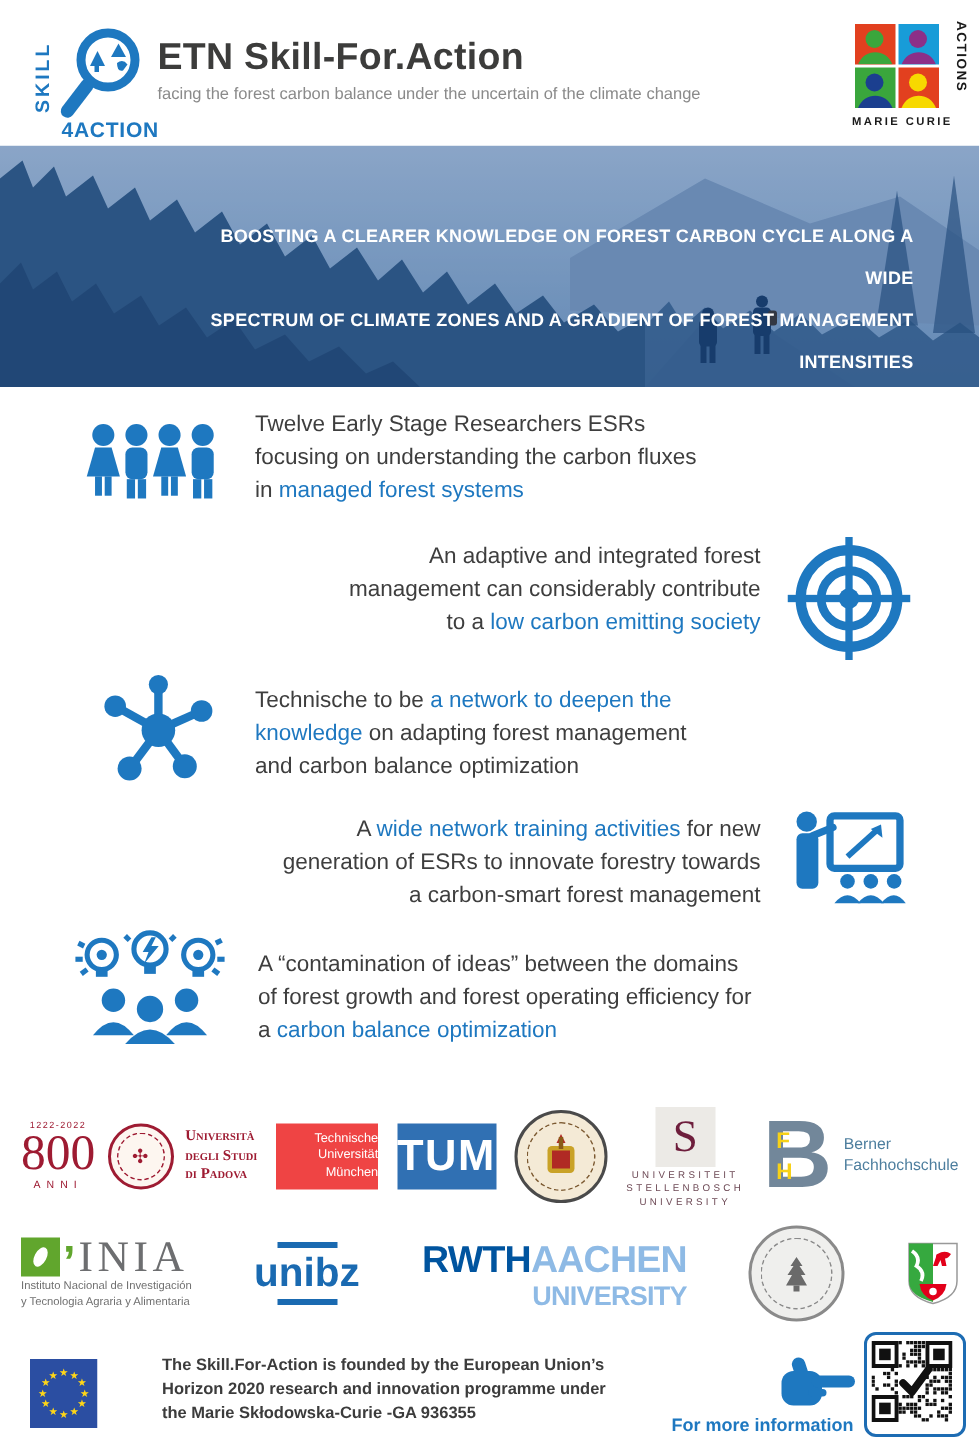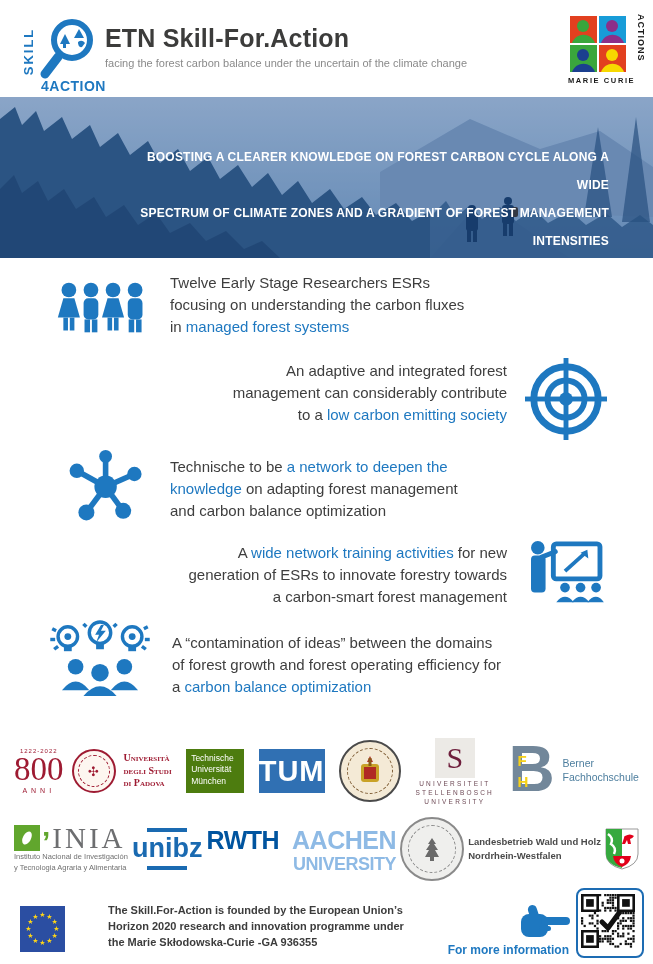--- a/index.html
+++ b/index.html
@@ -50,22 +50,22 @@
   .u800{display:flex;flex-direction:column;align-items:center;line-height:1;}
   .u800-years{font-size:6px;color:#9e1b32;letter-spacing:1px;}
   .u800-num{font-family:"Liberation Serif","DejaVu Serif",serif;font-size:33px;color:#9e1b32;line-height:.95;}
   .u800-anni{font-size:7px;color:#9e1b32;letter-spacing:4px;margin-top:1px;}
   .seal{border-radius:50%;box-sizing:border-box;display:flex;align-items:center;justify-content:center;}
   .pd-seal{width:44px;height:44px;border:2px solid #9e1b32;background:#fdf6f0;}
   .pd-seal-in{width:30px;height:30px;border:1px dashed #9e1b32;border-radius:50%;
               display:flex;align-items:center;justify-content:center;color:#9e1b32;font-size:13px;}
   .unipd-name{font-family:"Liberation Serif","DejaVu Serif",serif;font-variant:small-caps;
               font-size:10px;font-weight:bold;color:#9e1b32;line-height:1.25;text-align:left;}
-  .tum-box{width:58px;height:44px;background:#4d7c0f;color:#fff;font-size:8.5px;line-height:1.35;
-           padding:4px 0 0 5px;box-sizing:border-box;text-align:left;}
+  .tum-box{width:68px;height:44px;background:#ef4444;color:#fff;font-size:8.5px;line-height:1.35;
+           padding:4px 0 0 5px;box-sizing:border-box;text-align:right;}
   .tum-mark{width:66px;height:44px;background:#3070b3;color:#fff;display:flex;align-items:center;justify-content:center;
             font-size:29px;font-weight:bold;letter-spacing:1px;}
   .uva-seal{width:62px;height:62px;border:2px solid #4a4a4a;background:#f4ead6;}
   .uva-in{width:44px;height:44px;border:1px dashed #7c5a32;border-radius:50%;display:flex;align-items:center;justify-content:center;}
   .su{align-items:center;}
   .su-mark{width:40px;height:40px;background:#eceae6;display:flex;align-items:center;justify-content:center;
            font-family:"Liberation Serif","DejaVu Serif",serif;font-size:30px;color:#6e1e3c;line-height:1;}
   .su-line{font-size:6.5px;letter-spacing:2.2px;color:#6e4a56;margin-top:2px;}
   .bfh{flex-direction:row;align-items:center;gap:8px;}
   .bfh-b{position:relative;width:46px;height:56px;font-size:64px;font-weight:bold;color:#72879a;line-height:52px;
@@ -79,21 +79,21 @@
   .inia-sq{width:26px;height:26px;background:#61a62d;display:flex;align-items:center;justify-content:center;}
   .inia-apo{color:#61a62d;font-size:30px;font-weight:bold;line-height:18px;}
   .inia-name{font-family:"Liberation Serif","DejaVu Serif",serif;font-size:29px;color:#6d6e70;letter-spacing:3px;line-height:.9;}
   .inia-sub{font-size:7.5px;color:#707070;line-height:1.3;margin-top:1px;}
   .unibz{align-items:center;}
   .unibz-line{width:40px;height:4px;background:#1a6ab1;}
   .unibz-name{font-size:27px;font-weight:bold;color:#1a6ab1;line-height:1.1;margin:2px 0;}
   .rwth{align-items:flex-end;}
   .rwth-top{white-space:nowrap;}
   .rwth-b{color:#00549f;font-weight:bold;font-size:25px;letter-spacing:-.5px;}
-  .rwth-a{color:#8ebae5;font-weight:bold;font-size:25px;letter-spacing:-.5px;padding-left:13px;}
+  .rwth-a{color:#8ebae5;font-weight:bold;font-size:25px;letter-spacing:-.5px;}
   .rwth-u{color:#8ebae5;font-weight:bold;font-size:18px;letter-spacing:-.5px;line-height:1;}
   .fr-seal{width:64px;height:64px;border:2px solid #8a8a8a;background:#efefed;}
   .fr-in{width:46px;height:46px;border:1px dashed #8a8a8a;border-radius:50%;display:flex;align-items:center;justify-content:center;}
   .wh-name{font-size:9.5px;font-weight:bold;color:#4a4a4a;line-height:1.45;text-align:left;align-items:flex-start;}
 
   
   .footer{position:absolute;top:886px;left:0;right:0;height:78px;}
   .eu-flag{position:absolute;left:20px;top:20px;}
   .funding{position:absolute;left:80px;top:16px;width:370px;font-size:11px;font-weight:bold;color:#3c3c3c;line-height:16px;margin-left:28px;}
   .hand{position:absolute;right:82px;top:16px;color:#1e78c0;}
@@ -384,24 +384,20 @@
         </div>
         <div class="rwth-u">UNIVERSITY</div>
       </div>
       <div class="seal fr-seal">
         <div class="fr-in">
           <svg width="28" height="28" viewBox="0 0 28 28" fill="#6a6a6a">
               <path d="M14,3 L18,9 L16,9 L20,15 L17,15 L21,22 L7,22 L11,15 L8,15 L12,9 L10,9 Z"></path>
               <rect x="12" y="22" width="4" height="4"></rect>
             </svg>
         </div>
-      </div>
-      <div class="lg wh-name">
-        <div>Landesbetrieb Wald und Holz</div>
-        <div>Nordrhein-Westfalen</div>
       </div>
       <svg width="34" height="42" viewBox="0 0 34 42">
         <path d="M1,1 H33 V26 Q33,37 17,41 Q1,37 1,26 Z" fill="#fff" stroke="#999" stroke-width="1"></path>
         <path d="M1,1 H17 V40 Q1,36 1,26 Z" fill="#36a93f"></path>
         <path d="M3,6 Q9,10 6,16 Q12,20 9,26" stroke="#fff" stroke-width="2.5" fill="none"></path>
         <path d="M20,8 q5,-3 9,0 q-2,3 -4,3 l1,5 h-3 l-1,-4 -2,4 h-3 l2,-6 q0,-2 1,-2" fill="#e2001a"></path>
         <path d="M8,28 H26 Q25,36 17,39 Q9,36 8,28 Z" fill="#e2001a"></path>
         <circle cx="17" cy="33" r="2.5" fill="#fff"></circle>
       </svg>
     </div>

